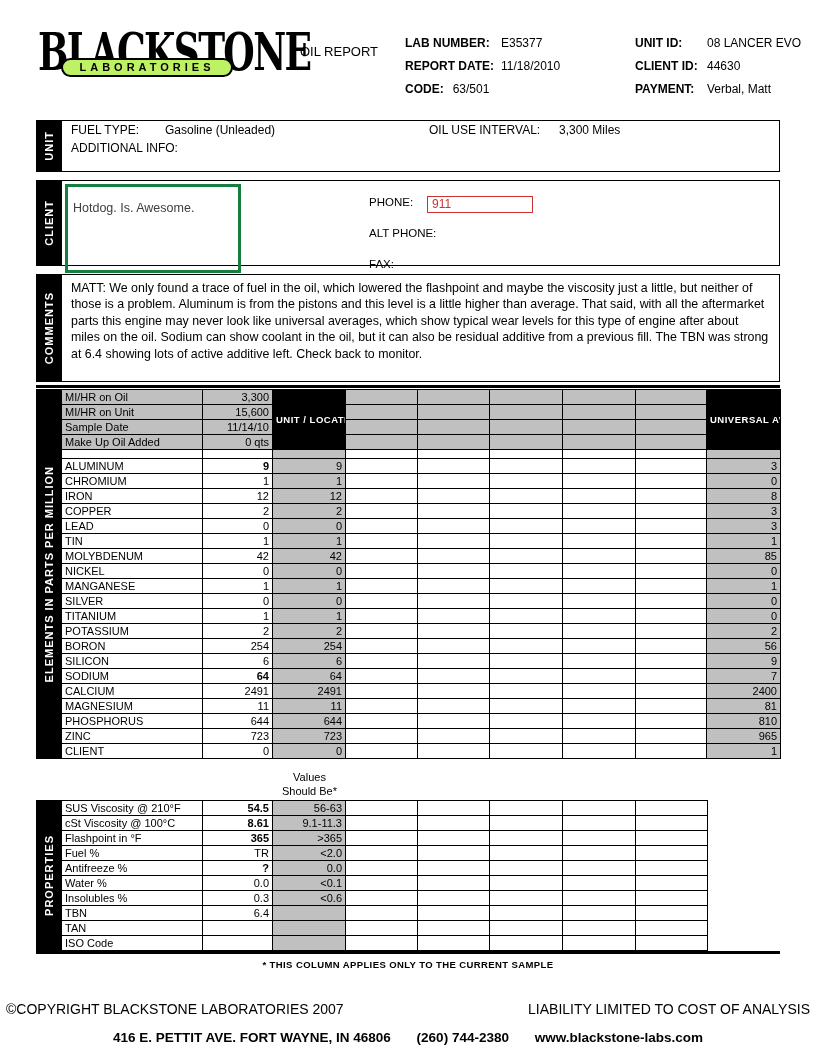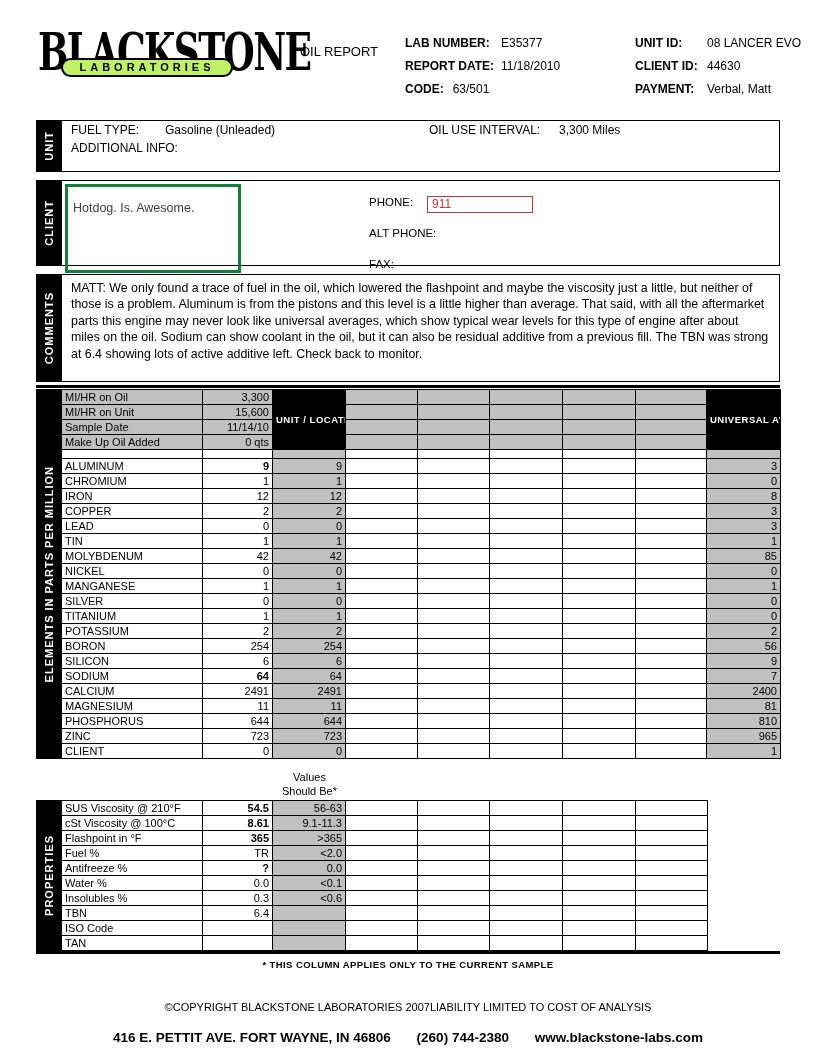--- a/index.html
+++ b/index.html
@@ -74,21 +74,21 @@
   #shouldbe{position:absolute;top:770px;left:272px;width:75px;text-align:center;
             font-size:11px;line-height:14px;}
 
   
   #footnote{position:absolute;top:959px;left:36px;width:744px;text-align:center;
             font-size:9.5px;font-weight:bold;letter-spacing:0.4px;}
   #address{position:absolute;top:1030px;left:0;width:816px;text-align:center;
            font-size:13.5px;font-weight:bold;}
   #address span{margin:0 11px;}
   #bottomrow{position:absolute;top:1001px;left:6px;width:804px;display:flex;
-             justify-content:center;font-size:11px;}
+             justify-content:space-between;font-size:14px;}
 </style>
 </head>
 <body>
 
 <div class="page">
 
   <div class="hdr">
     <div class="logo">
       <div class="logo-main">BLACKSTONE</div>
       <div class="logo-sub">LABORATORIES</div>
@@ -562,32 +562,32 @@
     <td class="num">6.4</td>
     <td class="num gray"></td>
     <td></td>
     <td></td>
     <td></td>
     <td></td>
     <td></td>
   </tr>
 
   <tr>
-    <td>ISO Code</td>
+    <td>TAN</td>
     <td class="num"></td>
     <td class="num gray"></td>
     <td></td>
     <td></td>
     <td></td>
     <td></td>
     <td></td>
   </tr>
 
   <tr>
-    <td>TAN</td>
+    <td>ISO Code</td>
     <td class="num"></td>
     <td class="num gray"></td>
     <td></td>
     <td></td>
     <td></td>
     <td></td>
     <td></td>
   </tr>
 </tbody>
     </table>

